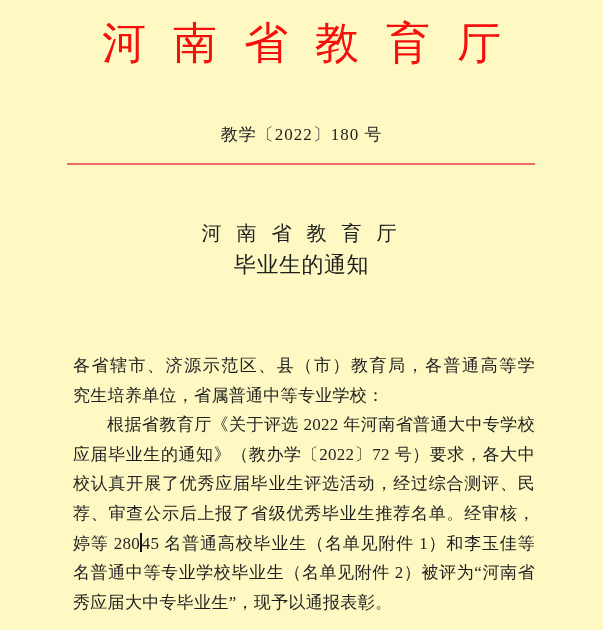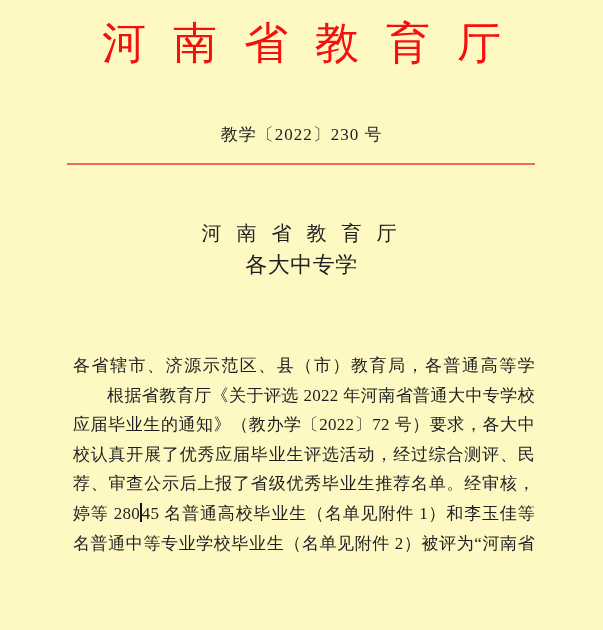--- a/index.html
+++ b/index.html
@@ -101,32 +101,34 @@
 </style>
 </head>
 <body>
 
 <div class="page">
 
   <div class="letterhead">
     <span>河 南 省 教 育 厅</span>
   </div>
 
-  <div class="doc-number">教学〔2022〕230 号</div>
+  <div class="doc-number">教学〔2022〕180 号</div>
 
   <div class="red-rule"></div>
 
   <div class="title-block">
     <div class="title-line1">河 南 省 教 育 厅</div>
-    <div class="title-line3">各大中专学</div>
+    <div class="title-line3">毕业生的通知</div>
   </div>
 
   <div class="body-text">
       <div class="body-line justify"><span>各省辖市、济源示范区、县（市）教育局，各普通高等学校、研</span></div>
+      <div class="body-line"><span>究生培养单位，省属普通中等专业学校：</span></div>
       <div class="body-line indent justify"><span>根据省教育厅《关于评选 2022 年河南省普通大中专学校优秀</span></div>
       <div class="body-line justify"><span>应届毕业生的通知》（教办学〔2022〕72 号）要求，各大中专学</span></div>
       <div class="body-line justify"><span>校认真开展了优秀应届毕业生评选活动，经过综合测评、民主推</span></div>
       <div class="body-line justify"><span>荐、审查公示后上报了省级优秀毕业生推荐名单。经审核，温煜</span></div>
       <div class="body-line justify"><span>婷等 280</span><span class="caret"></span><span>45 名普通高校毕业生（名单见附件 1）和李玉佳等 2461</span></div>
       <div class="body-line justify"><span>名普通中等专业学校毕业生（名单见附件 2）被评为“河南省优</span></div>
+      <div class="body-line"><span>秀应届大中专毕业生”，现予以通报表彰。</span></div>
     </div>
 
 </div>
 
 </body></html>

